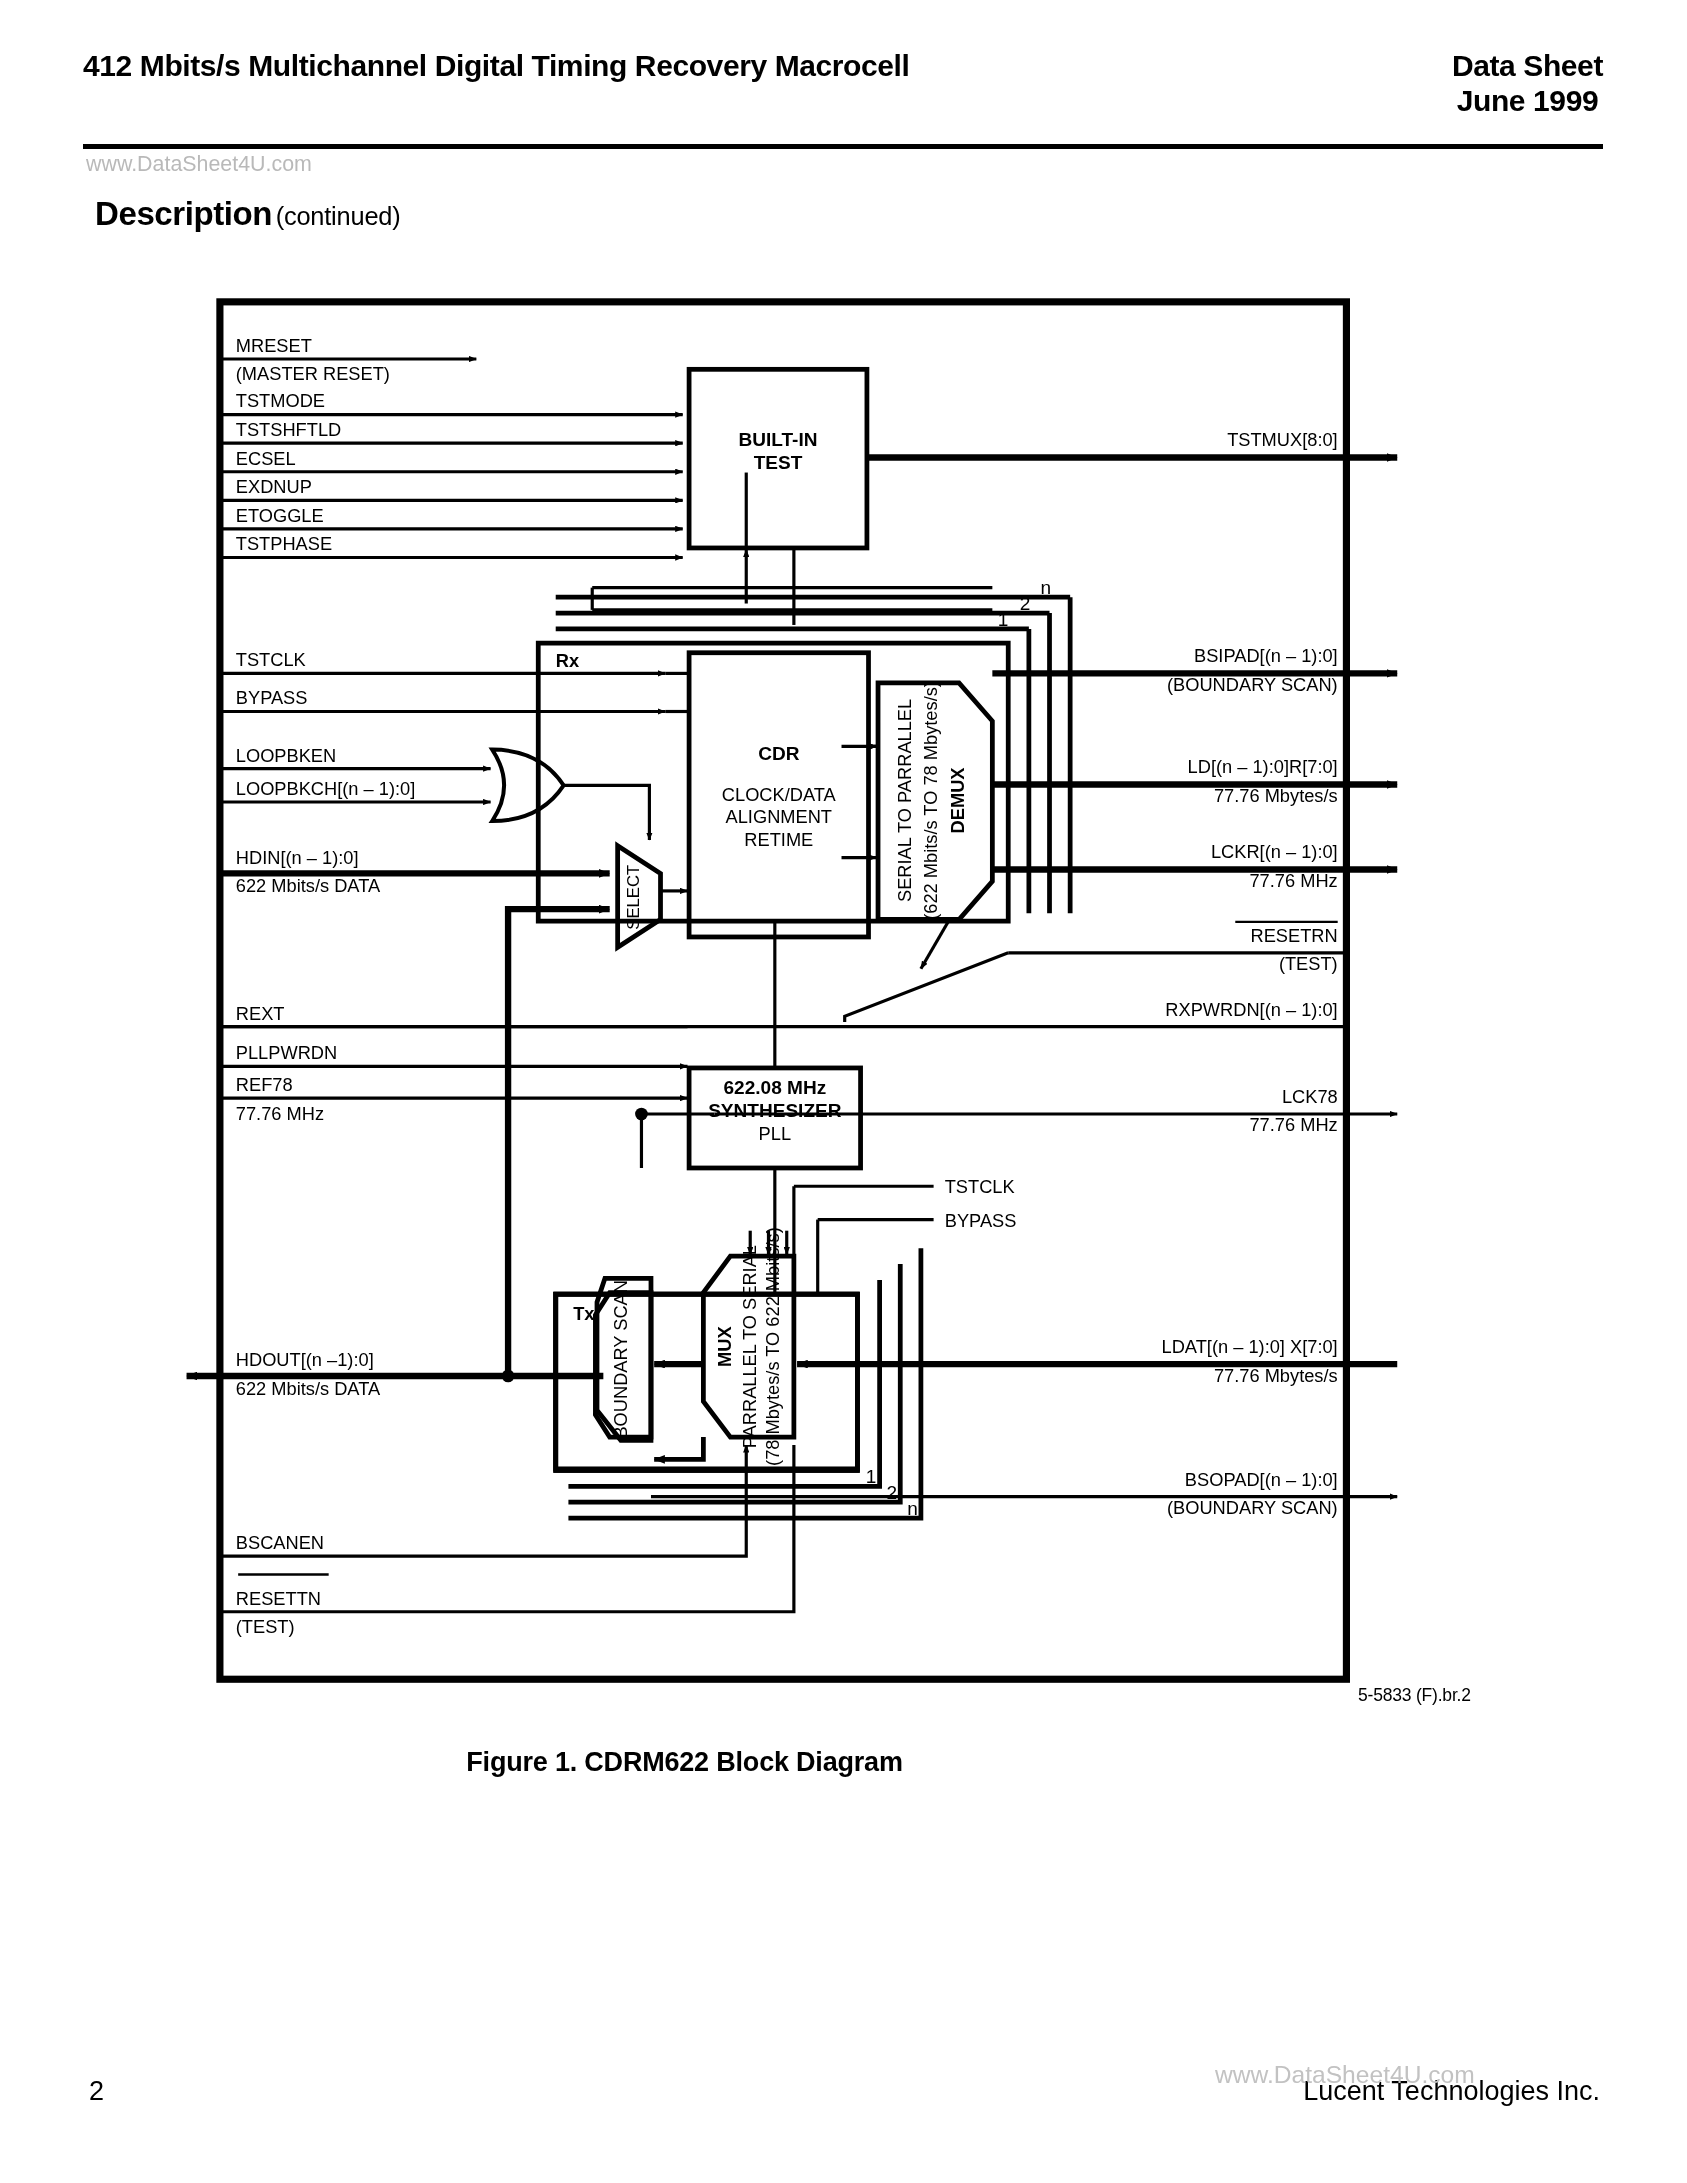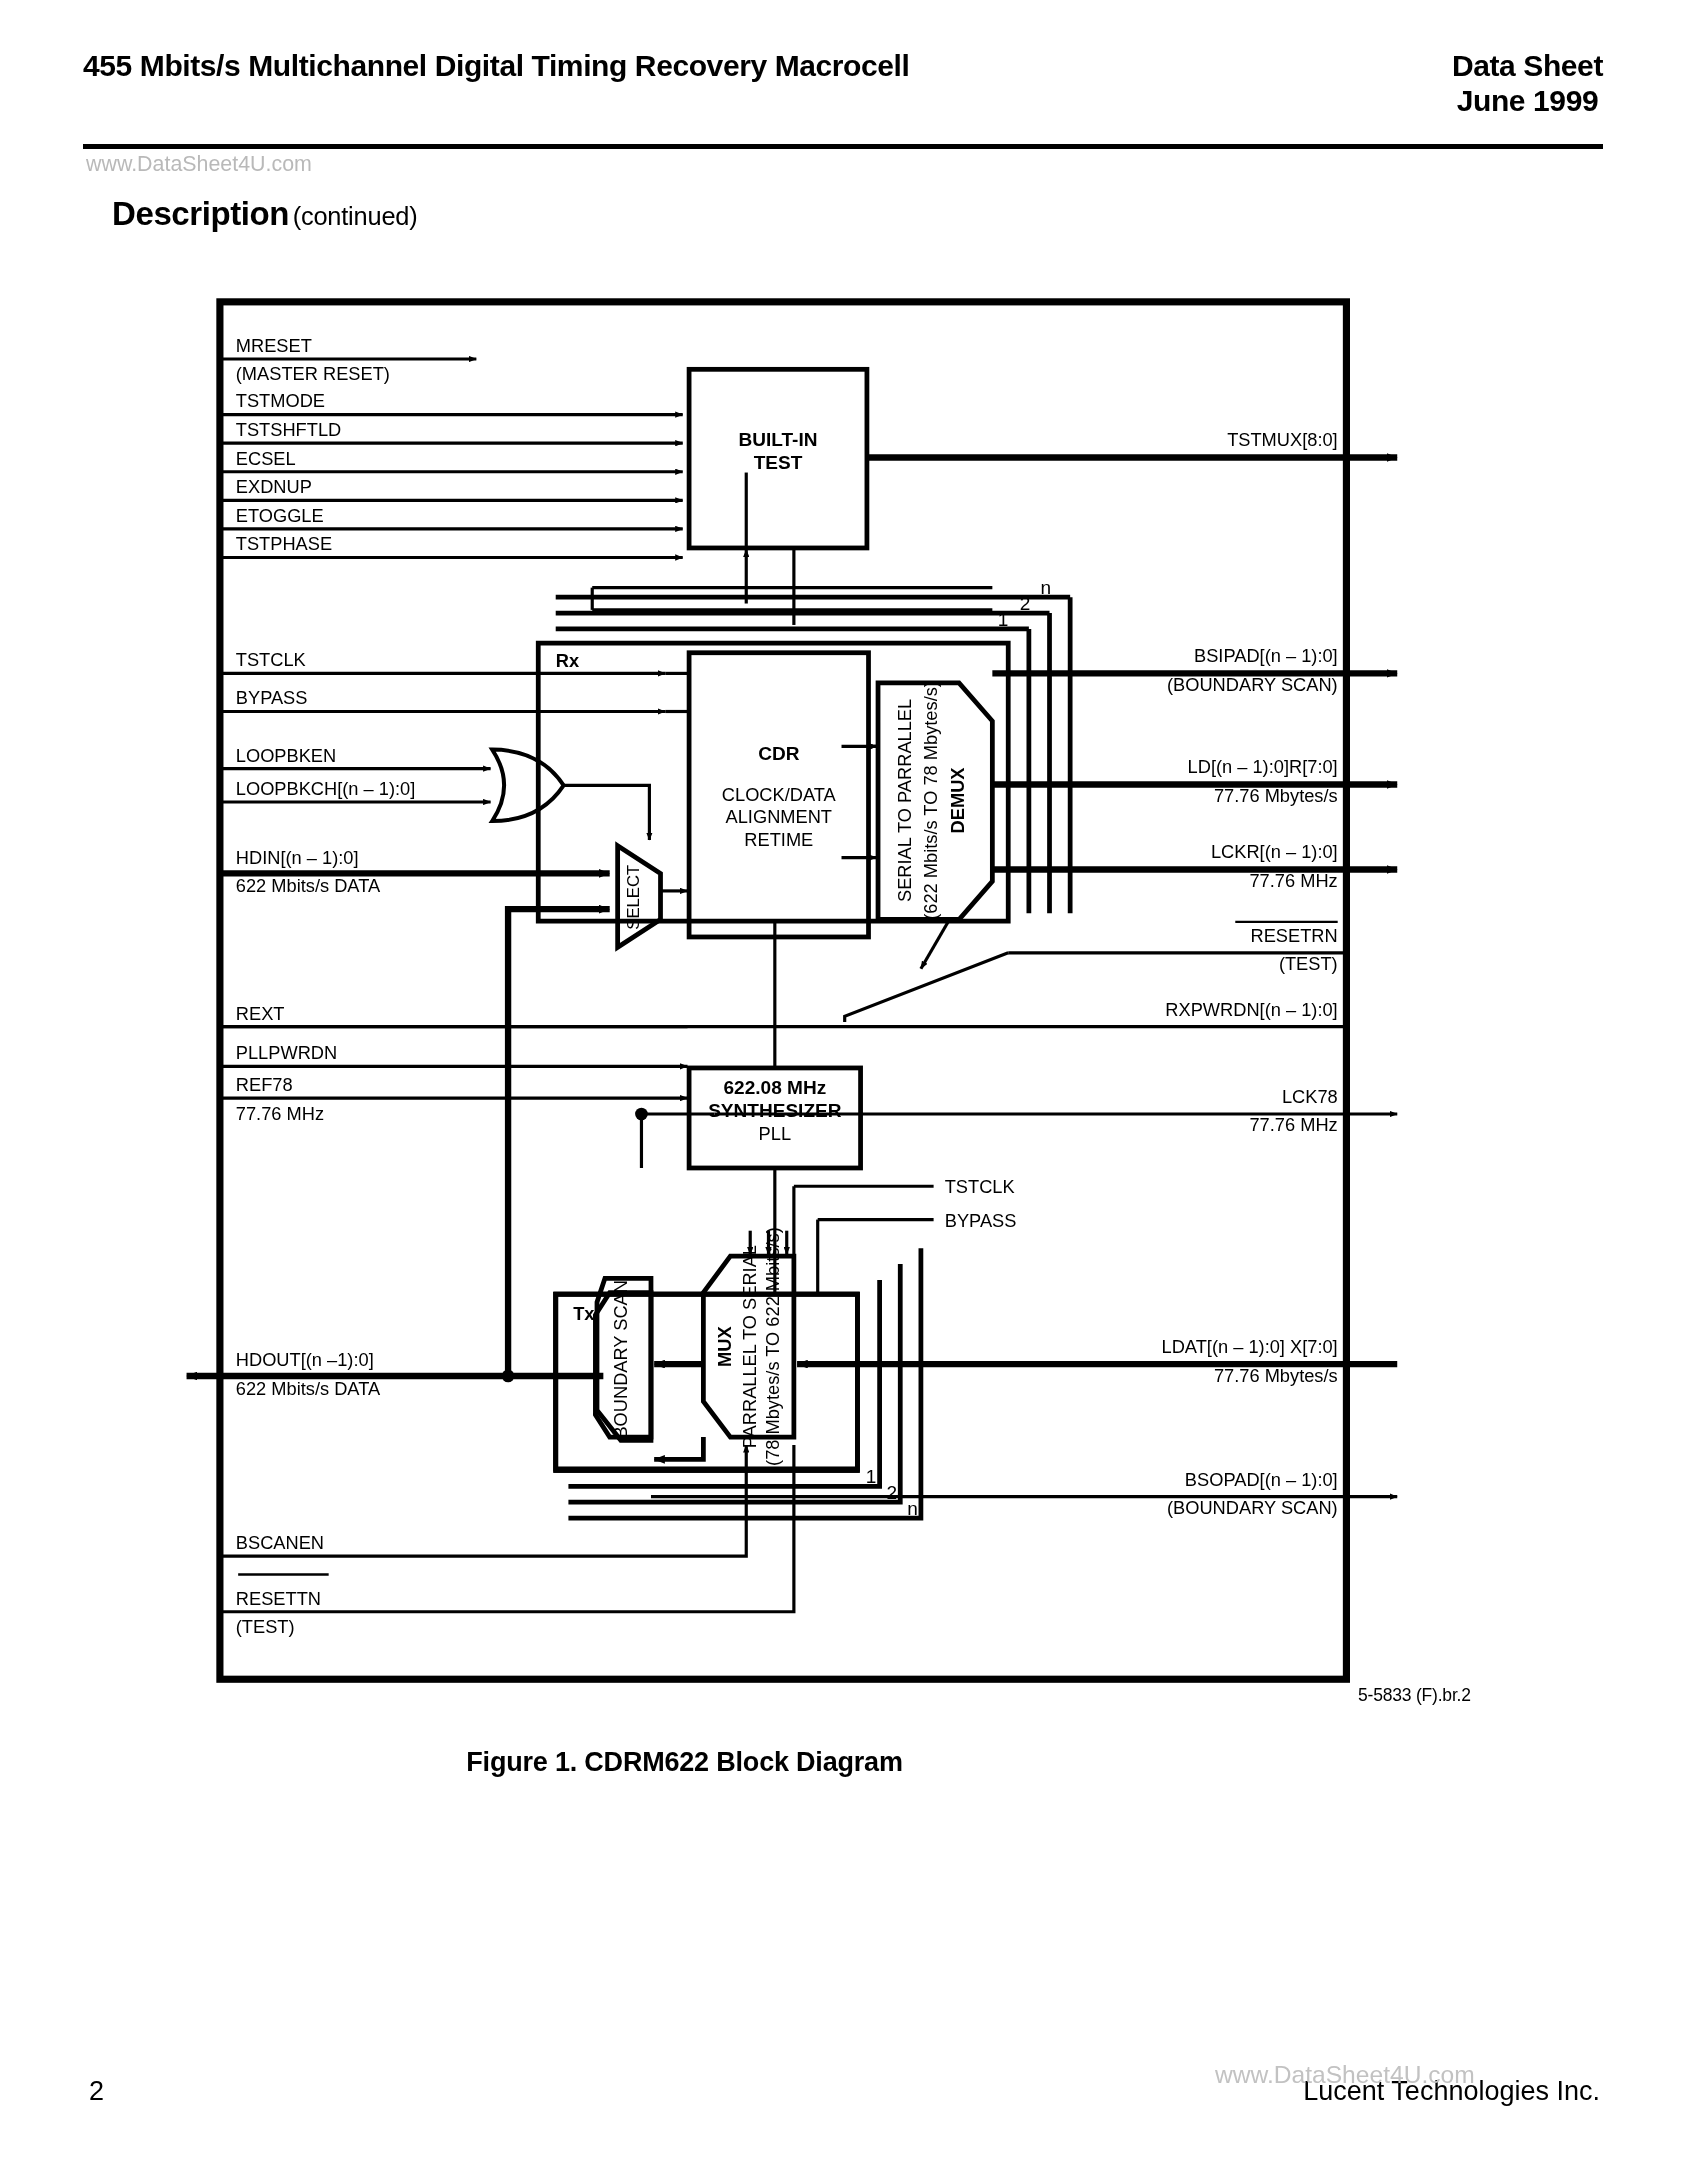--- a/index.html
+++ b/index.html
@@ -62,21 +62,21 @@
     top: 152px;
     font-size: 21.4px;
     color: #b9b9b9;
     letter-spacing: 0px;
     font-weight: normal;
   }
 
   
   .desc {
     position: absolute;
-    left: 112px;
+    left: 95px;
     top: 195px;
     white-space: nowrap;
   }
   .desc-main {
     font-size: 33px;
     font-weight: bold;
     letter-spacing: -0.4px;
   }
   .desc-cont {
     font-size: 25.4px;
@@ -148,21 +148,21 @@
   .t-num    { font-size: 24px; }
 </style>
 </head>
 <body>
 
 <div class="page">
 
   <div class="header">
     <div class="header-row">
       <div class="header-left">
-        <div class="h-line2">455 Mbits/s Multichannel Digital Timing Recovery Macrocell</div>
+        <div class="h-line2">412 Mbits/s Multichannel Digital Timing Recovery Macrocell</div>
       </div>
       <div class="header-right">
         <div class="h-line1">Data Sheet</div>
         <div class="h-line2">June 1999</div>
       </div>
     </div>
   </div>
   <div class="header-rule"></div>
   <div class="watermark-top">www.DataSheet4U.com</div>
 

